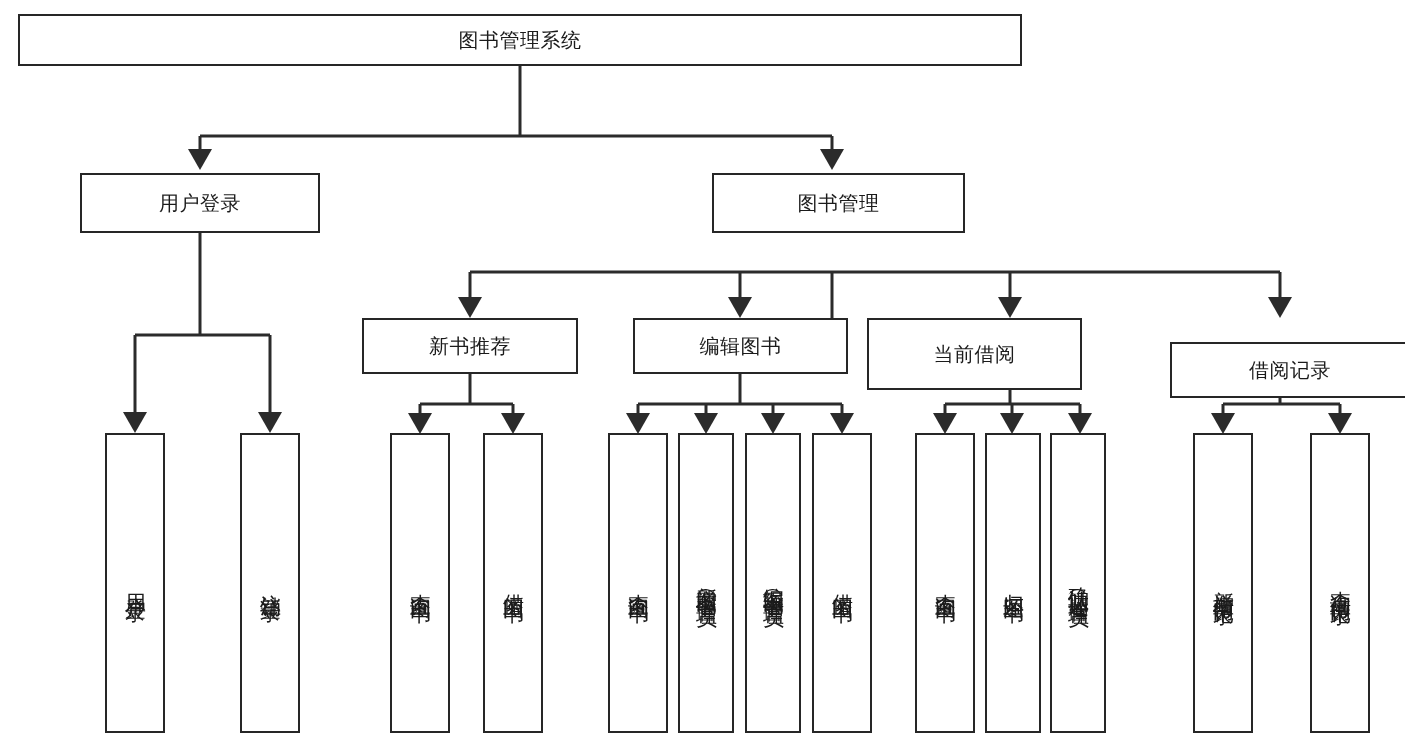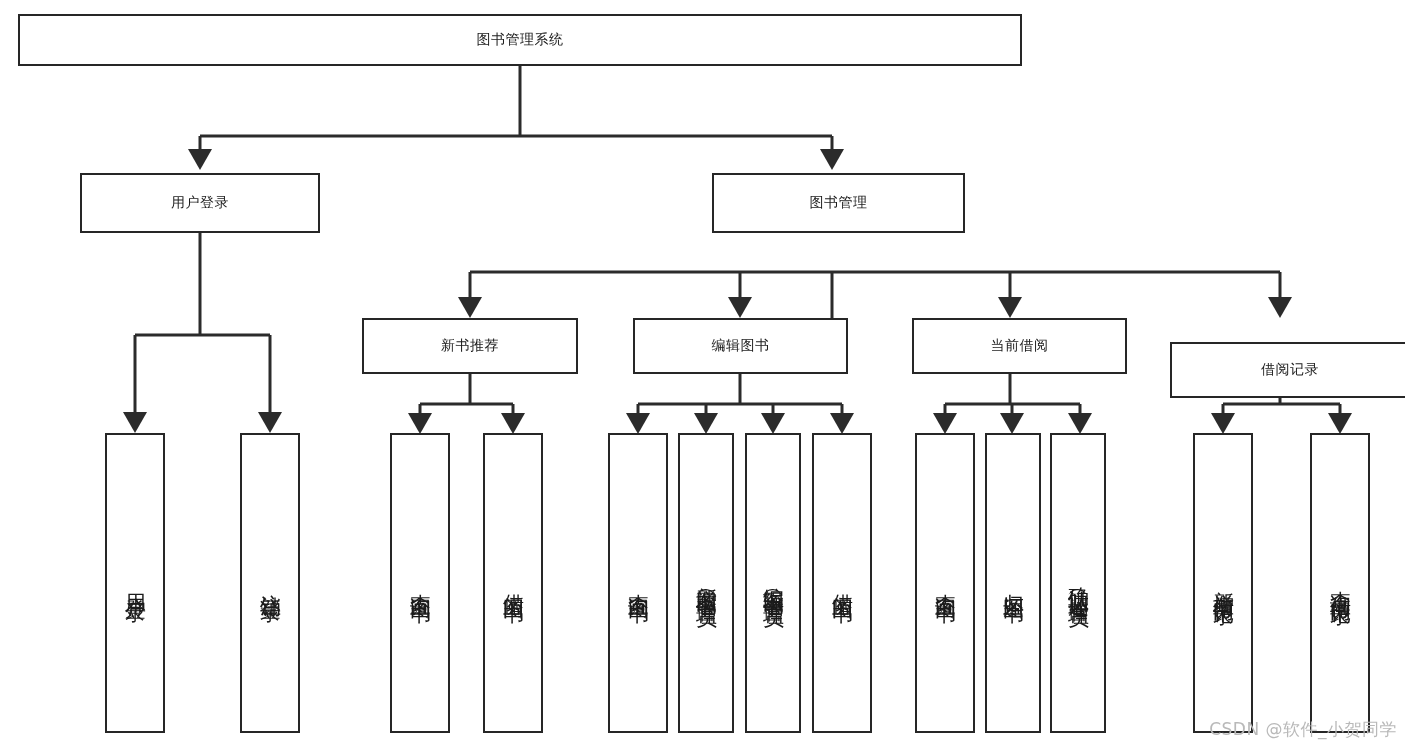--- a/index.html
+++ b/index.html
@@ -27,21 +27,21 @@
     position: absolute;
     box-sizing: border-box;
     border: 2px solid #262626;
     background: #ffffff;
     display: flex;
     align-items: center;
     justify-content: center;
     color: #1b1b1b;
   }
   .node .lbl {
-    font-size: 14px;
+    font-size: 20px;
     line-height: 1.25;
     letter-spacing: 0.5px;
     white-space: nowrap;
   }
   .node.vert {
     align-items: center;
     justify-content: center;
   }
   .node.vert .lbl {
     writing-mode: vertical-rl;
@@ -135,21 +135,21 @@
   <div class="node vert" style="left:240px; top:433px; width:60px; height:300px;">
     <span class="lbl">注销登录</span>
   </div>
 
   <div class="node" style="left:362px; top:318px; width:216px; height:56px;">
     <span class="lbl">新书推荐</span>
   </div>
   <div class="node" style="left:633px; top:318px; width:215px; height:56px;">
     <span class="lbl">编辑图书</span>
   </div>
-  <div class="node" style="left:912px; top:318px; width:215px; height:56px;">
+  <div class="node" style="left:867px; top:318px; width:215px; height:72px;">
     <span class="lbl">当前借阅</span>
   </div>
   <div class="node" style="left:1170px; top:318px; width:240px; height:56px;margin-top:24px;">
     <span class="lbl">借阅记录</span>
   </div>
 
   <div class="node vert" style="left:390px; top:433px; width:60px; height:300px;">
     <span class="lbl">查询图书</span>
   </div>
   <div class="node vert" style="left:483px; top:433px; width:60px; height:300px;">
@@ -179,15 +179,14 @@
     <span class="lbl">确认归还（管理员）</span>
   </div>
 
   <div class="node vert" style="left:1193px; top:433px; width:60px; height:300px;">
     <span class="lbl">新增借阅记录</span>
   </div>
   <div class="node vert" style="left:1310px; top:433px; width:60px; height:300px;">
     <span class="lbl">查询借阅记录</span>
   </div>
 
-  <div class="watermark">CSDN @软件_小贺同学</div>
 
 </div>
 
 </body></html>

